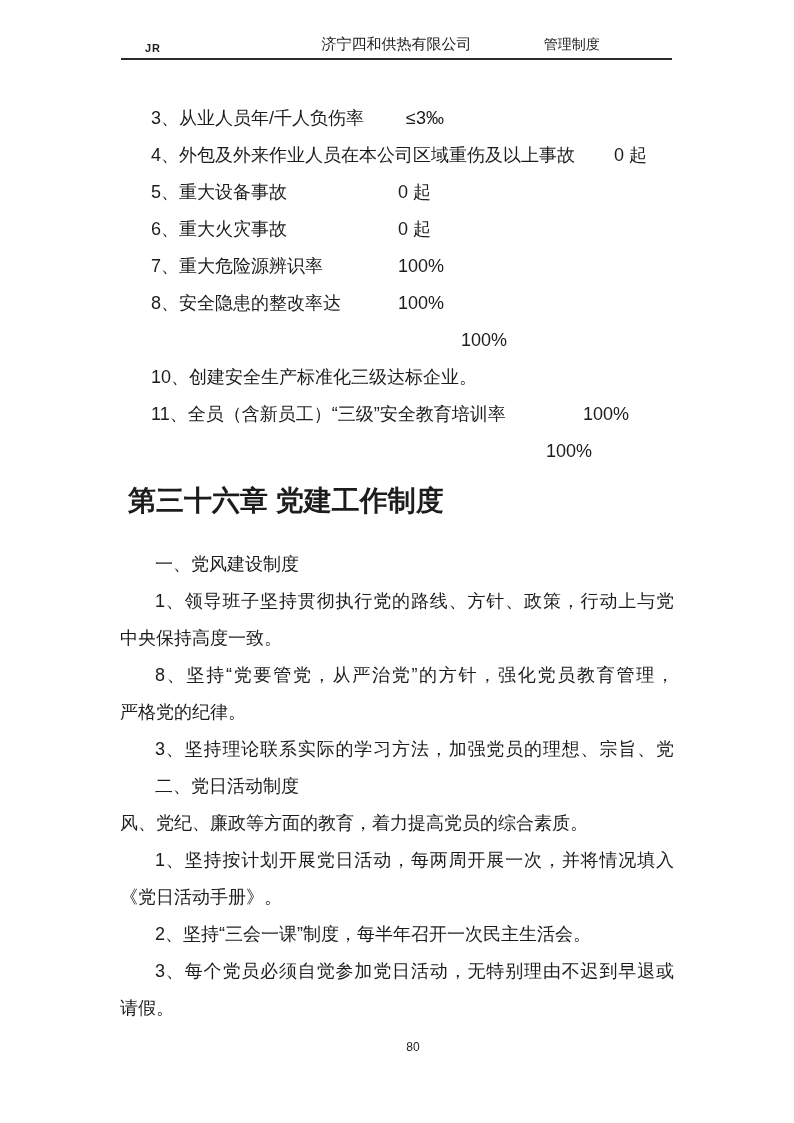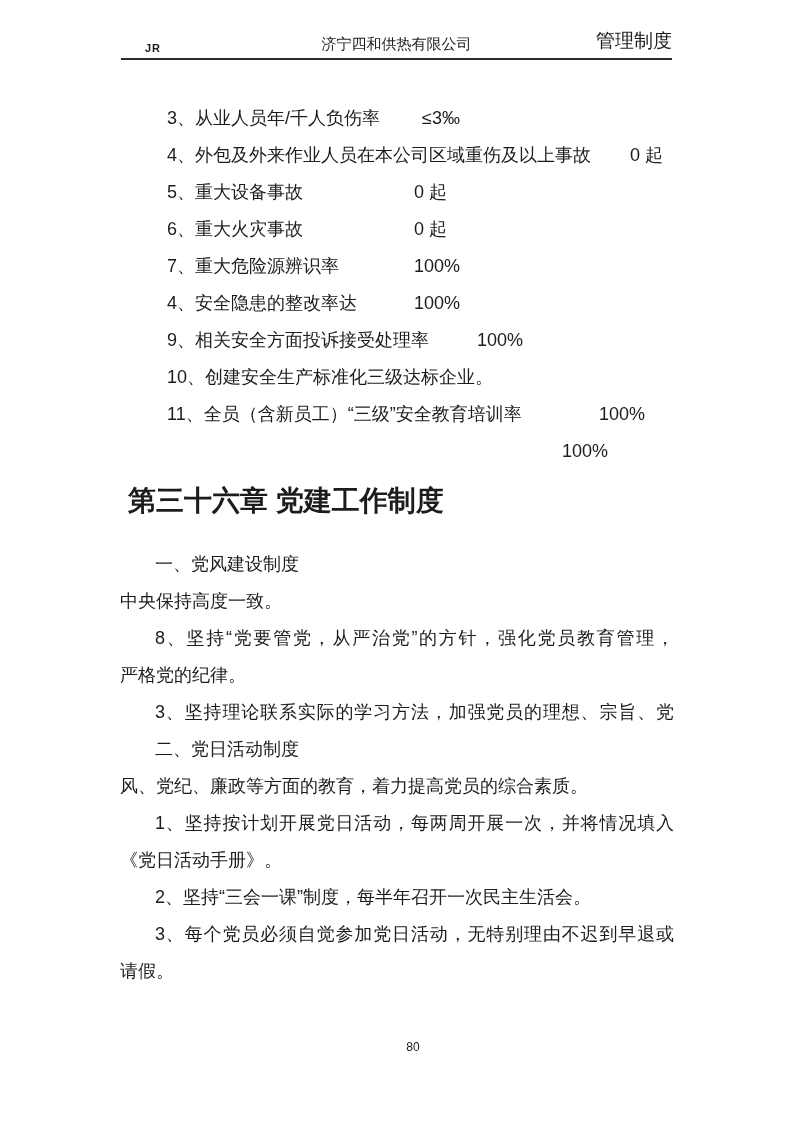--- a/index.html
+++ b/index.html
@@ -5,24 +5,24 @@
   html,body{margin:0;padding:0;background:#ffffff;}
   .page{position:relative;width:794px;height:1123px;background:#fff;
         font-family:Liberation Sans, sans-serif;color:#1c1c1c;overflow:hidden;}
 
   
   .header{position:absolute;left:121px;top:0;width:551px;height:60px;box-sizing:border-box;
           border-bottom:2px solid #2a2a2a;display:grid;grid-template-columns:1fr auto 1fr;
           align-items:end;padding-bottom:4px;}
   .header .h-left{font-size:11px;font-weight:bold;padding-left:24px;letter-spacing:1px;}
   .header .h-center{font-size:15px;text-align:right;}
-  .header .h-right{font-size:19px;text-align:right;}
+  .header .h-right{font-size:14px;text-align:center;}
 
   
-  .list{position:absolute;top:100px;left:132px;width:554px;font-size:18px;}
+  .list{position:absolute;top:100px;left:116px;width:554px;font-size:18px;}
   .item{position:relative;height:37px;line-height:37px;padding-left:35px;white-space:nowrap;}
   .item .val{position:absolute;top:0;line-height:37px;}
 
   
   .chapter{position:absolute;top:480px;left:128px;width:554px;
            font-size:28px;font-weight:bold;line-height:42px;white-space:nowrap;}
 
   
   .sections{position:absolute;top:546px;left:120px;width:554px;font-size:18px;}
   .line{height:37px;line-height:37px;white-space:nowrap;overflow:hidden;}
@@ -58,43 +58,43 @@
     </div>
     <div class="item">
       <span>6、重大火灾事故</span>
       <span class="val" style="left:282px">0 起</span>
     </div>
     <div class="item">
       <span>7、重大危险源辨识率</span>
       <span class="val" style="left:282px">100%</span>
     </div>
     <div class="item">
-      <span>4、安全隐患的整改率达</span>
+      <span>8、安全隐患的整改率达</span>
       <span class="val" style="left:282px">100%</span>
     </div>
     <div class="item">
-      <span>9、相关安全方面投诉接受处理率</span>
       <span class="val" style="left:345px">100%</span>
     </div>
     <div class="item">
       <span>10、创建安全生产标准化三级达标企业。</span>
     </div>
     <div class="item">
       <span>11、全员（含新员工）“三级”安全教育培训率</span>
       <span class="val" style="left:467px">100%</span>
     </div>
     <div class="item">
       <span class="val" style="left:430px">100%</span>
     </div>
   </div>
 
   <div class="chapter">第三十六章 党建工作制度</div>
 
   <div class="sections">
     <div class="line indent">一、党风建设制度</div>
+    <div class="line indent full">1、领导班子坚持贯彻执行党的路线、方针、政策，行动上与党</div>
     <div class="line">中央保持高度一致。</div>
     <div class="line indent full">8、坚持“党要管党，从严治党”的方针，强化党员教育管理，</div>
     <div class="line">严格党的纪律。</div>
     <div class="line indent full">3、坚持理论联系实际的学习方法，加强党员的理想、宗旨、党</div>
     <div class="line indent">二、党日活动制度</div>
     <div class="line">风、党纪、廉政等方面的教育，着力提高党员的综合素质。</div>
     <div class="line indent full">1、坚持按计划开展党日活动，每两周开展一次，并将情况填入</div>
     <div class="line">《党日活动手册》。</div>
     <div class="line indent">2、坚持“三会一课”制度，每半年召开一次民主生活会。</div>
     <div class="line indent full">3、每个党员必须自觉参加党日活动，无特别理由不迟到早退或</div>

